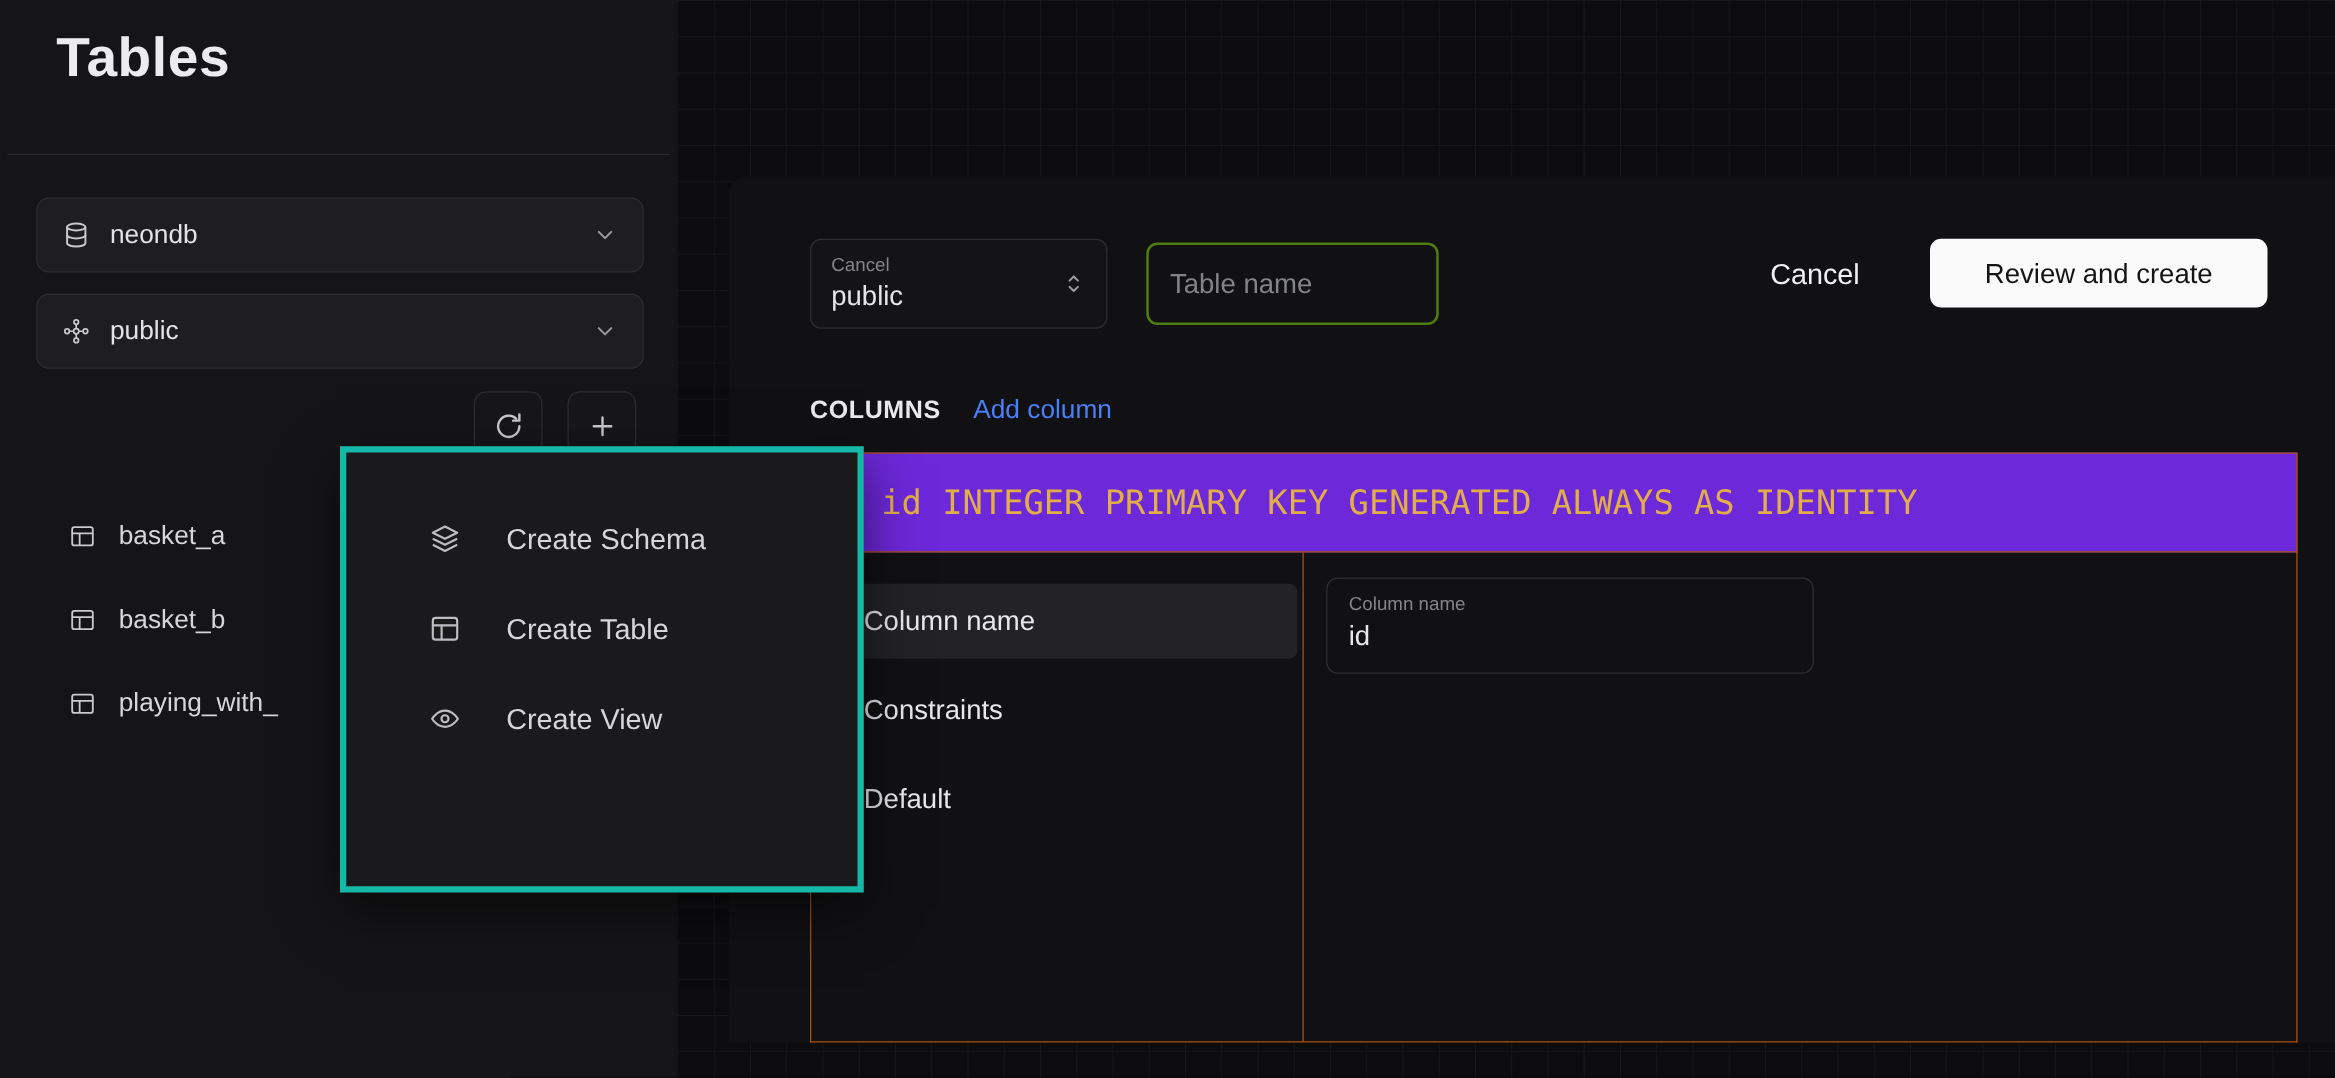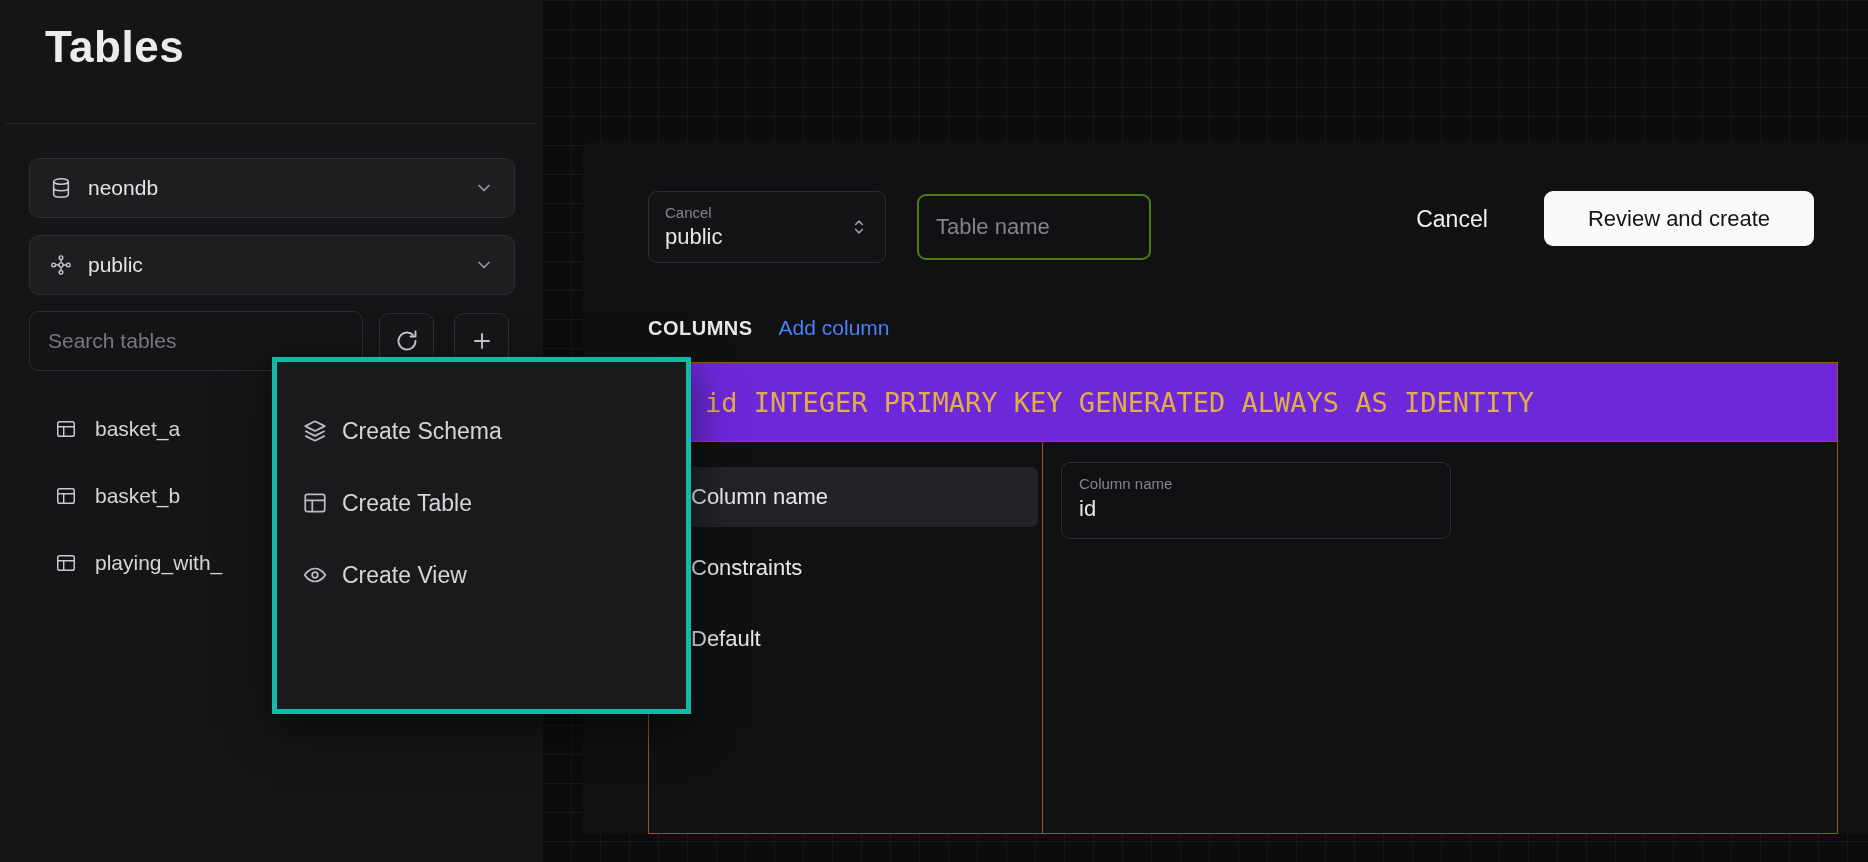--- a/index.html
+++ b/index.html
@@ -46,21 +46,21 @@
   .table-list { position:absolute; left:29px; top:398px; width:486px; display:flex;
     flex-direction:column; gap:5px; }
   .table-item { height:62px; display:flex; align-items:center; gap:18px; padding-left:26px;
     border-radius:8px; cursor:pointer; color:#d6d6d9; white-space:nowrap; overflow:hidden; }
   .table-item .name { font-size:21px; }
 
   
   .menu { position:absolute; left:272px; top:357px; width:419px; height:357px;
     background:#1a1a1d; border:5px solid #14b8a6; z-index:50;
     box-shadow:0 14px 40px rgba(0,0,0,.55); padding-top:33px; }
-  .menu-item { height:72px; display:flex; align-items:center; gap:14px; padding-left:25px;
+  .menu-item { height:72px; display:flex; align-items:center; gap:36px; padding-left:66px;
     cursor:pointer; color:#d6d6d9; }
   .icon-24 { width:26px; height:26px; color:#bcbcc2; flex:0 0 auto; }
   .menu-item .mlabel { font-size:23px; }
 
   
   .schema-select { position:absolute; left:648px; top:191px; width:238px; height:72px;
     background:#141416; border:1px solid #2e2e32; border-radius:9px;
     display:flex; align-items:center; padding:0 16px; cursor:pointer; z-index:4; }
   .schema-select .texts { display:flex; flex-direction:column; gap:3px; }
   .field-sublabel { font-size:15px; color:#84848b; }
@@ -193,21 +193,20 @@
           </svg>
       </span>
       <span class="label">public</span>
       <span class="chev" style="width:20px;height:20px;">
         <svg viewBox="0 0 24 24" fill="none" stroke="currentColor" stroke-width="2" stroke-linecap="round" stroke-linejoin="round">
             <path d="M6 9l6 6 6-6"></path>
           </svg>
       </span>
     </div>
 
-    <input class="search-input" placeholder="Search tables" style="">
 
     <div class="sq-btn" style="left:379px;">
       <span class="icon-20">
         <svg viewBox="0 0 24 24" fill="none" stroke="currentColor" stroke-width="1.9" stroke-linecap="round" stroke-linejoin="round">
             <path d="M20.5 12a8.5 8.5 0 1 1-2.6-6.1"></path>
             <path d="M20.5 2.5v5h-5"></path>
           </svg>
       </span>
     </div>
     <div class="sq-btn" style="left:454px;">

